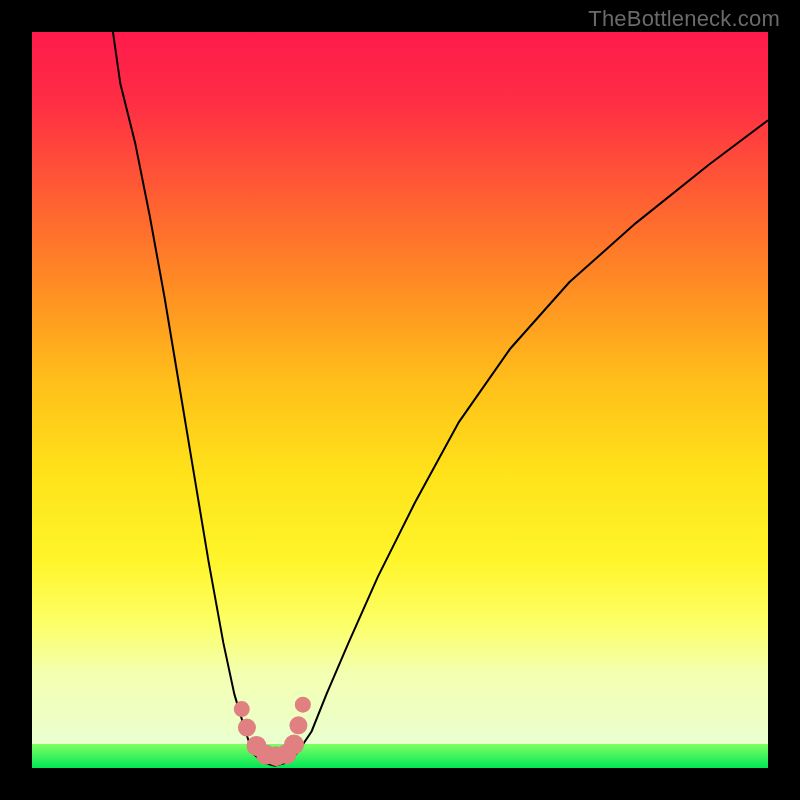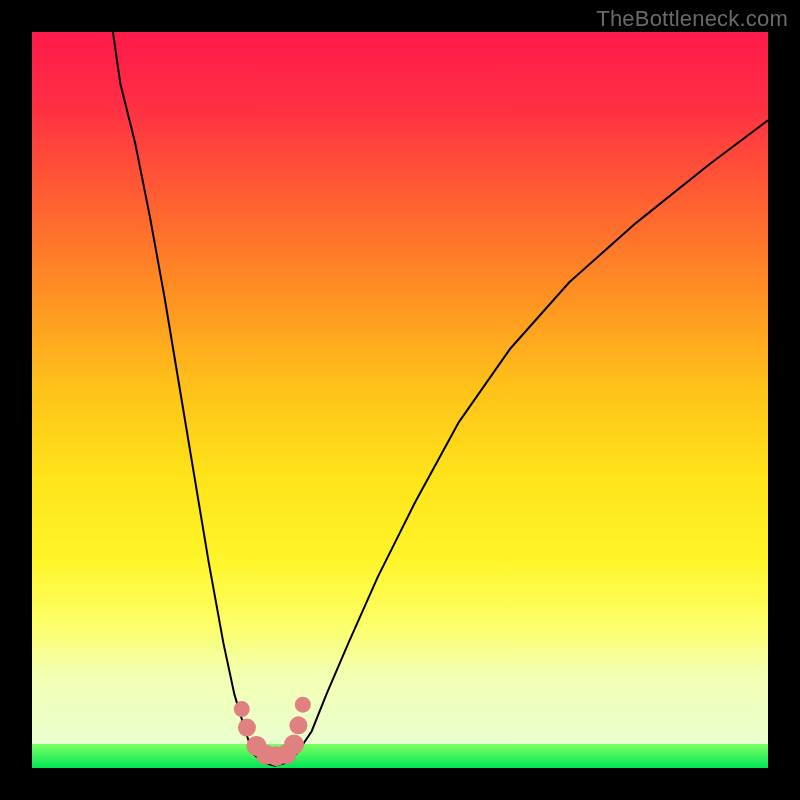--- a/index.html
+++ b/index.html
@@ -30,21 +30,21 @@
   .gradient {
     position: absolute;
     left: 0;
     right: 0;
     top: 0;
     bottom: 0;
   }
   .watermark {
     position: absolute;
     top: 6px;
-    right: 12px;
+    right: 20px;
     color: #6a6a6a;
     font-size: 22px;
     letter-spacing: 0.2px;
     user-select: none;
   }
   svg { display: block; }
 </style>
 </head>
 <body>
 

